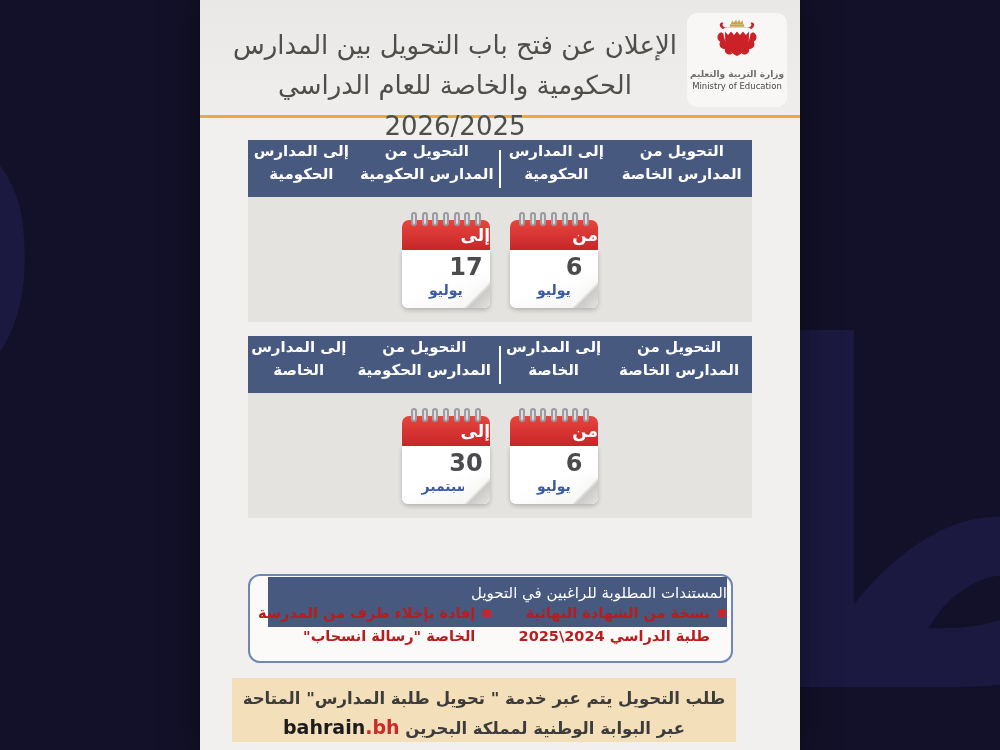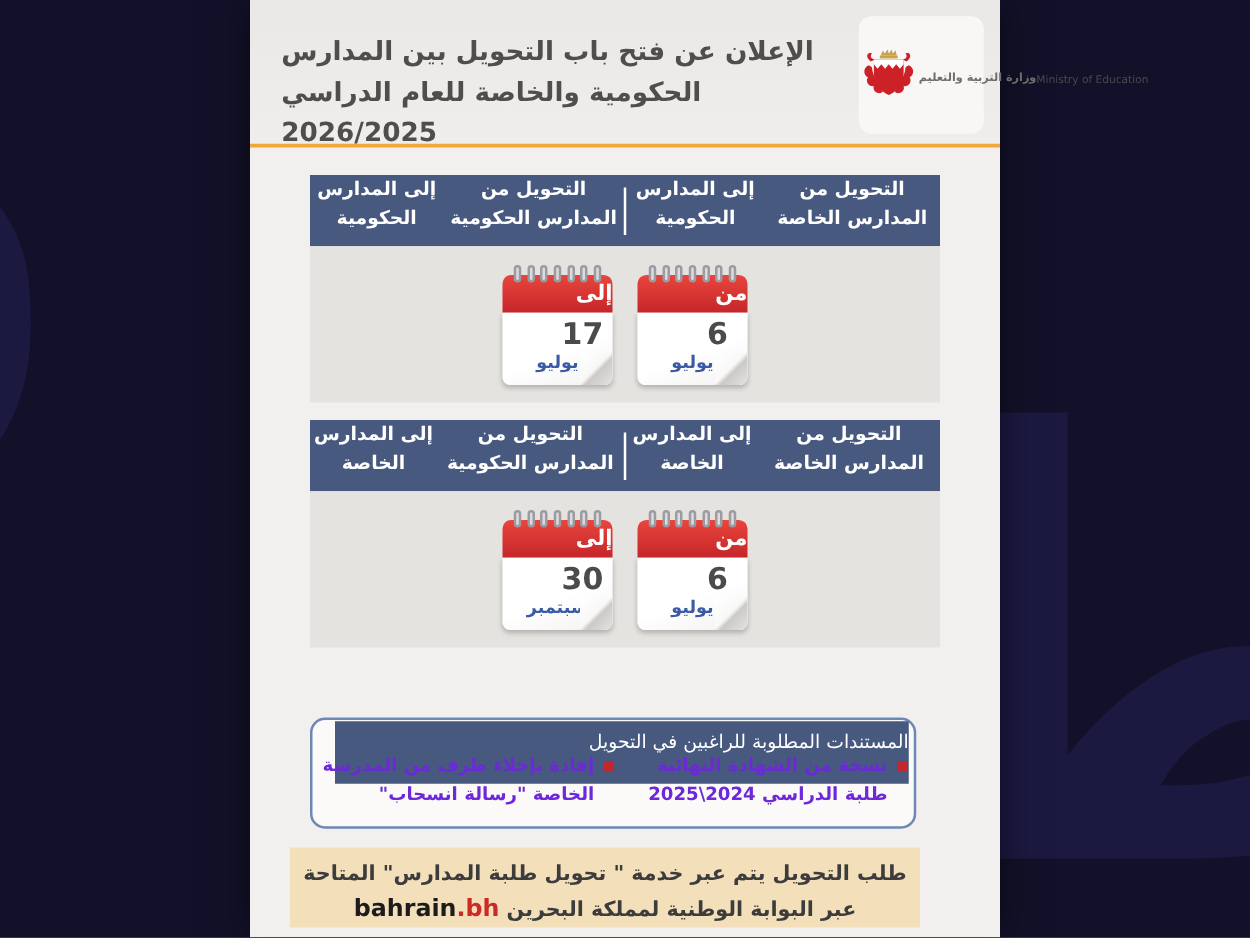--- a/index.html
+++ b/index.html
@@ -17,25 +17,25 @@
 
   
   .card { position:absolute; left:200px; top:0; width:600px; height:750px;
           background:#f1f0ee; box-shadow:0 0 30px rgba(0,0,0,.5); }
 
   
   .header { position:absolute; left:0; top:0; width:600px; height:118px;
             background:linear-gradient(#e9e8e6,#efeeec);
             border-bottom:3px solid #f0a83c; }
   .title { position:absolute; right:115px; left:25px; top:25px; direction:rtl;
-           text-align:left; color:#4f4e4b; font-weight:bold; font-size:21px;
+           text-align:center; color:#4f4e4b; font-weight:normal; font-size:26px;
            line-height:1.55; }
   .logo { position:absolute; top:13px; right:13px; width:100px; height:94px;
           background:#f8f7f6; border-radius:10px; display:flex;
-          flex-direction:row; align-items:center; padding-top:5px; }
+          flex-direction:column; align-items:center; padding-top:5px; }
   .logo-ar { font-size:9px; color:#6e6e6e; font-weight:bold; margin-top:1px; white-space:nowrap; }
   .logo-en { font-size:8.5px; color:#494949; margin-top:2px; white-space:nowrap; }
 
   
   .banner { position:absolute; left:48px; width:504px; height:57px;
             background:#47597f; display:flex; direction:rtl; color:#fff;
             font-weight:bold; font-size:15px; text-align:center; }
   .banner.row1 { top:140px; } .banner.row2 { top:336px; }
   .banner-half { flex:1; display:flex; flex-direction:row;
                  justify-content:center; line-height:1.5; }
@@ -76,21 +76,21 @@
   .docs-header { position:absolute; left:68px; top:541px; width:459px;
                  height:50px; background:#47597f; color:#fff; font-weight:normal;
                  font-size:15px; text-align:right; direction:rtl;
                  line-height:1.6; padding-top:4px; z-index:2;margin-top:36px; }
   .docs-items { position:absolute; left:58px; top:602px; width:468px;
                 direction:rtl; display:flex; justify-content:space-between;
                 z-index:3; }
   .doc-item { display:flex; direction:rtl; }
   .doc-bullet { width:8px; height:8px; background:#c1272d; margin-top:7px;
                 margin-left:8px; flex:none; }
-  .doc-text { color:#6d28d9; font-weight:bold;
+  .doc-text { color:#b91c1c; font-weight:bold;
               font-size:14.5px; line-height:1.6; }
 
   
   .footer { position:absolute; left:32px; top:678px; width:504px; height:64px;
             background:#f3dfba; direction:rtl; text-align:center;
             color:#3c3c3c; font-weight:bold; font-size:16.5px;
             line-height:1.6; padding-top:8px; }
   .site { font-size:19px; }
   .site-name { color:#1c1c1c; }
   .site-tld { color:#cc2a27; }

